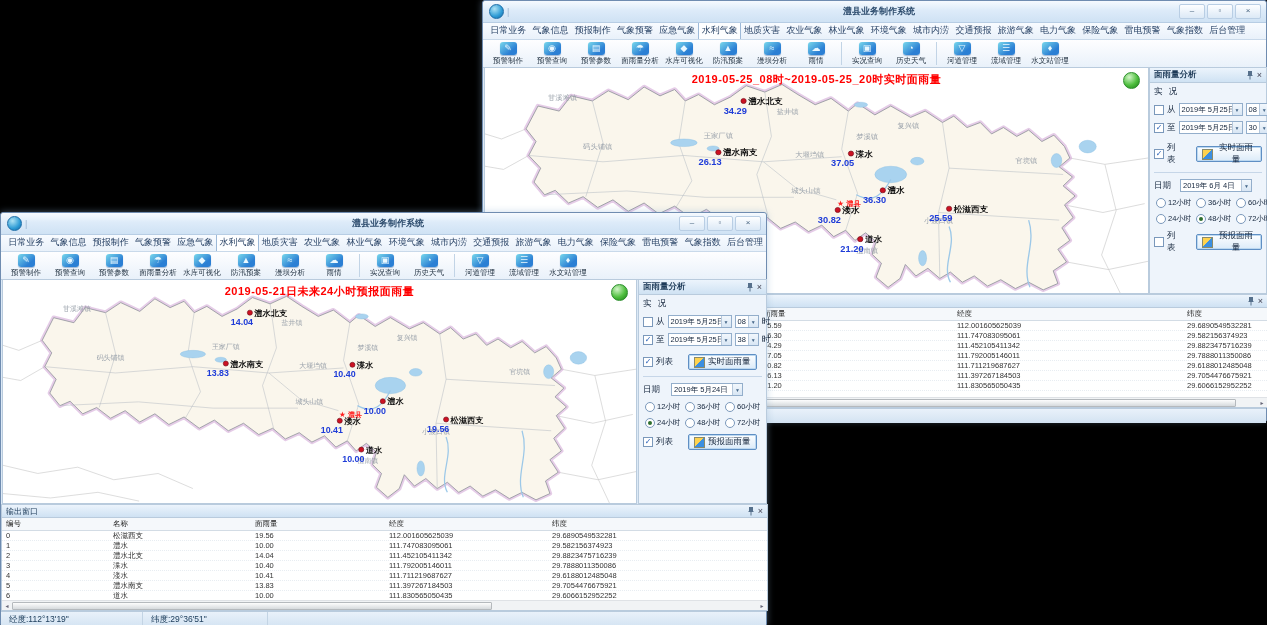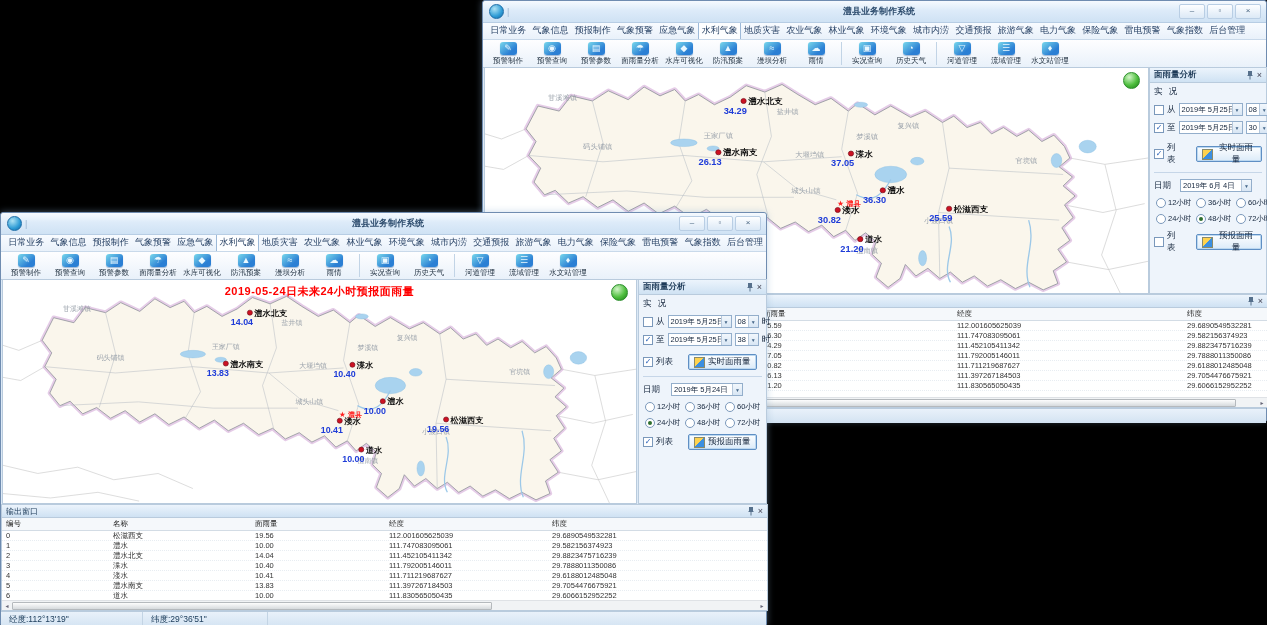--- a/index.html
+++ b/index.html
@@ -242,20 +242,21 @@
           <circle cx="532" cy="224" r="4" fill="#cc1122" stroke="#70101c"></circle>
           <text x="539" y="229" fill="#111111" font-size="13" font-weight="bold">溇水</text>
           <text x="502" y="244" fill="#1e3cd8" font-size="14" font-weight="bold">30.82</text>
           <circle cx="566" cy="270" r="4" fill="#cc1122" stroke="#70101c"></circle>
           <text x="573" y="275" fill="#111111" font-size="13" font-weight="bold">道水</text>
           <text x="536" y="290" fill="#1e3cd8" font-size="14" font-weight="bold">21.20</text>
           <circle cx="700" cy="222" r="4" fill="#cc1122" stroke="#70101c"></circle>
           <text x="707" y="227" fill="#111111" font-size="13" font-weight="bold">松滋西支</text>
           <text x="670" y="242" fill="#1e3cd8" font-size="14" font-weight="bold">25.59</text>
         </svg>
+      <div class="map-title" style="color:#ff0000;">2019-05-25_08时~2019-05-25_20时实时面雨量</div>
       <div class="map-ball"></div>
     </div>
 
     <div class="sidepanel" style="left:666px;top:66px;width:118px;height:227px;">
       <div class="panel-head">
         <span class="ph-title">面雨量分析</span>
         <svg class="pin" viewBox="0 0 8 10">
             <path d="M2 1h4v4l1 1H1l1-1z" fill="#56708c"></path>
             <line x1="4" y1="6" x2="4" y2="9.5" stroke="#56708c"></line>
           </svg>
@@ -592,21 +593,21 @@
           <circle cx="532" cy="224" r="4" fill="#cc1122" stroke="#70101c"></circle>
           <text x="539" y="229" fill="#111111" font-size="13" font-weight="bold">溇水</text>
           <text x="502" y="244" fill="#1e3cd8" font-size="14" font-weight="bold">10.41</text>
           <circle cx="566" cy="270" r="4" fill="#cc1122" stroke="#70101c"></circle>
           <text x="573" y="275" fill="#111111" font-size="13" font-weight="bold">道水</text>
           <text x="536" y="290" fill="#1e3cd8" font-size="14" font-weight="bold">10.00</text>
           <circle cx="700" cy="222" r="4" fill="#cc1122" stroke="#70101c"></circle>
           <text x="707" y="227" fill="#111111" font-size="13" font-weight="bold">松滋西支</text>
           <text x="670" y="242" fill="#1e3cd8" font-size="14" font-weight="bold">19.56</text>
         </svg>
-      <div class="map-title" style="color:#ff0000;">2019-05-24日未来24小时预报面雨量</div>
+      <div class="map-title" style="color:#ff0000;">2019-05-21日未来24小时预报面雨量</div>
       <div class="map-ball"></div>
     </div>
 
     <div class="sidepanel" style="left:637px;top:66px;width:129px;height:225px;">
       <div class="panel-head">
         <span class="ph-title">面雨量分析</span>
         <svg class="pin" viewBox="0 0 8 10">
             <path d="M2 1h4v4l1 1H1l1-1z" fill="#56708c"></path>
             <line x1="4" y1="6" x2="4" y2="9.5" stroke="#56708c"></line>
           </svg>

